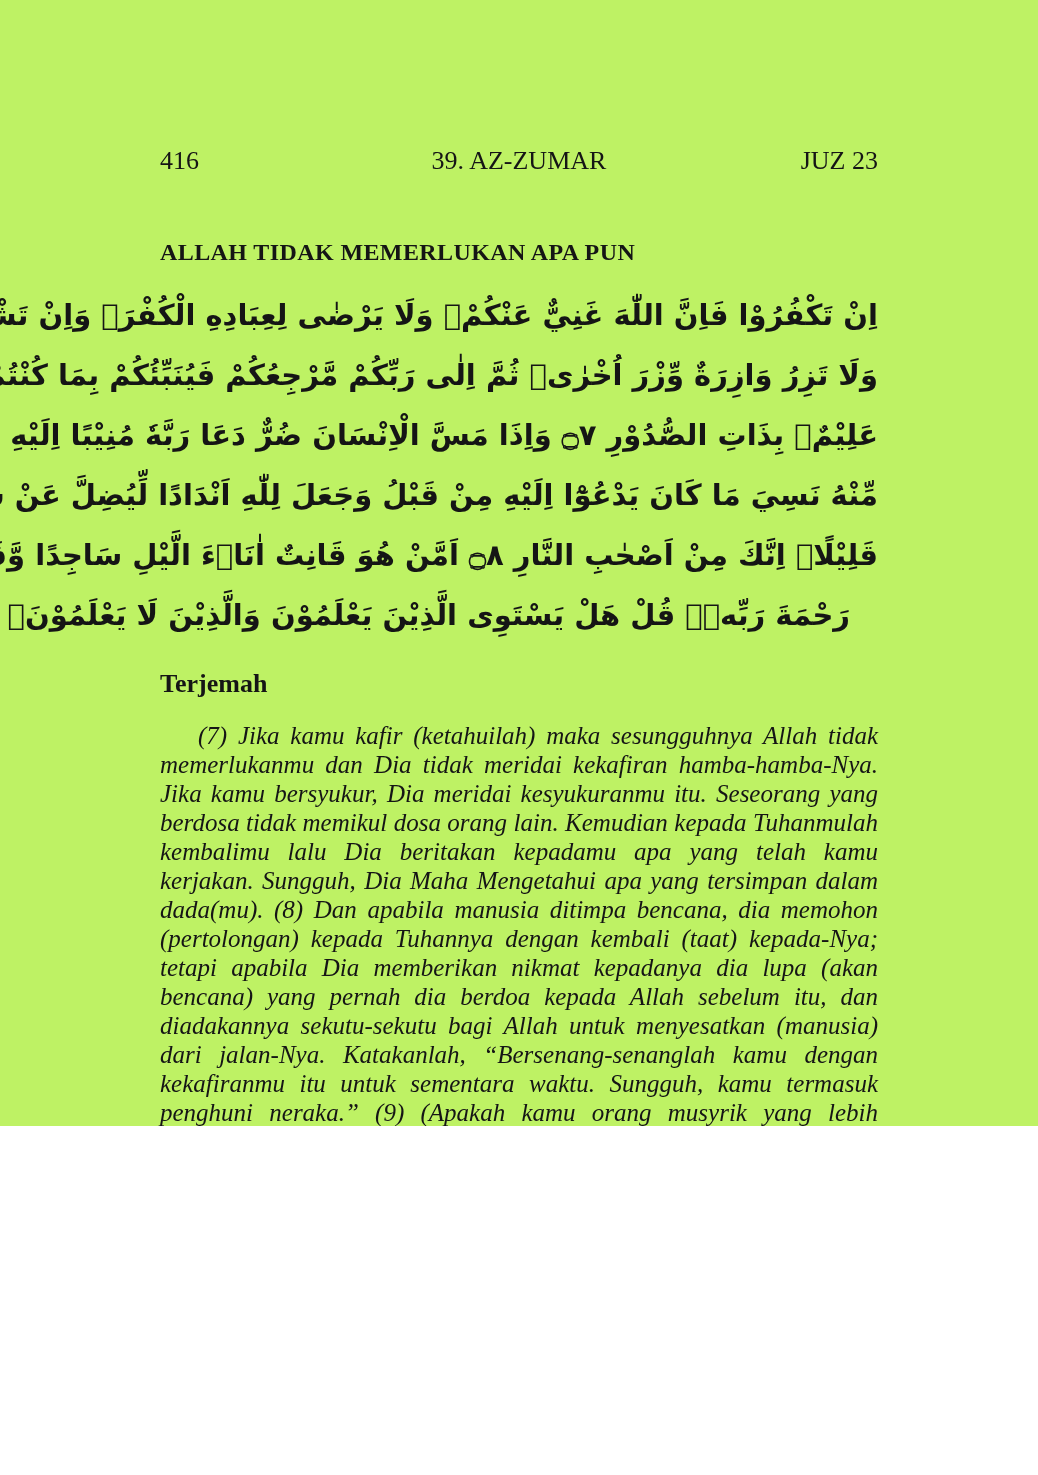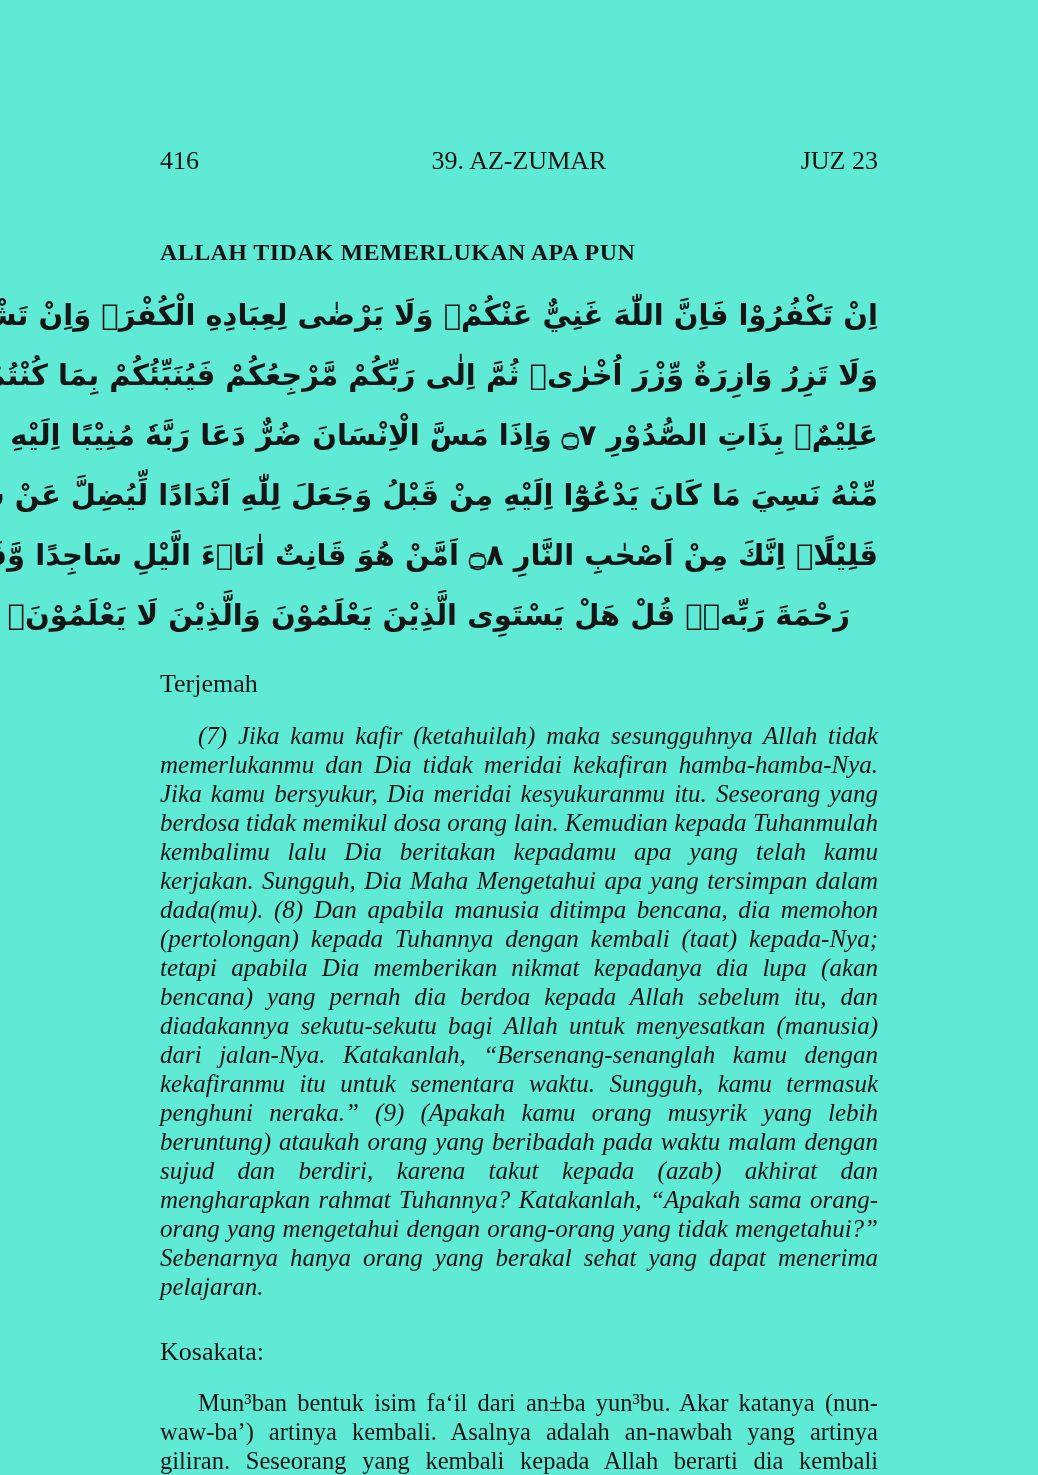--- a/index.html
+++ b/index.html
@@ -3,22 +3,22 @@
 <meta charset="utf-8">
 <style>
   html, body {
     margin: 0;
     padding: 0;
     background: #ffffff;
   }
   .page {
     position: relative;
     width: 1038px;
-    height: 1475px;
-    background: #5eead4;
+    height: 1126px;
+    background: #bef264;
     color: #151515;
     font-family: "Liberation Serif", serif;
     overflow: hidden;
     box-sizing: border-box;
   }
   .content {
     position: absolute;
     left: 160px;
     top: 0;
     width: 718px;
@@ -64,21 +64,21 @@
   .quran-line.last {
     text-align: center;
     text-align-last: center;
     padding: 0 28px;
   }
 
   
   .subheading {
     margin-top: 24px;
     font-size: 26px;
-    font-weight: normal;
+    font-weight: bold;
     line-height: 30px;
   }
   .terjemah-paragraph {
     margin: 2px 0 0 0;
     font-size: 25px;
     line-height: 29px;
     font-style: italic;
     text-align: justify;
     text-indent: 38px;
   }

